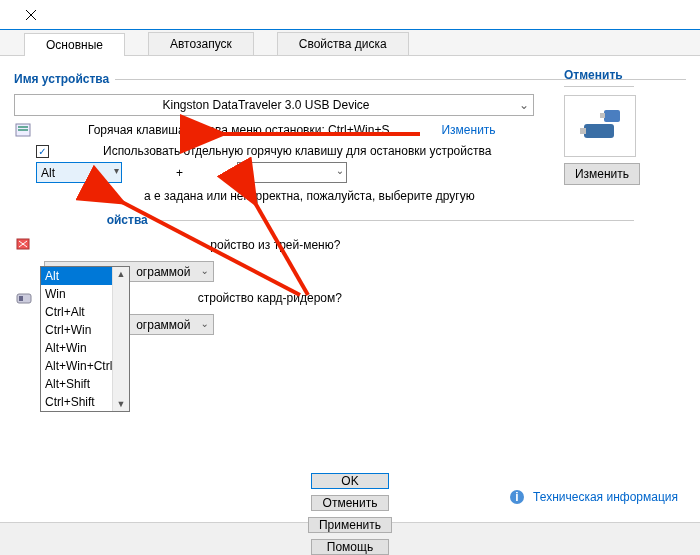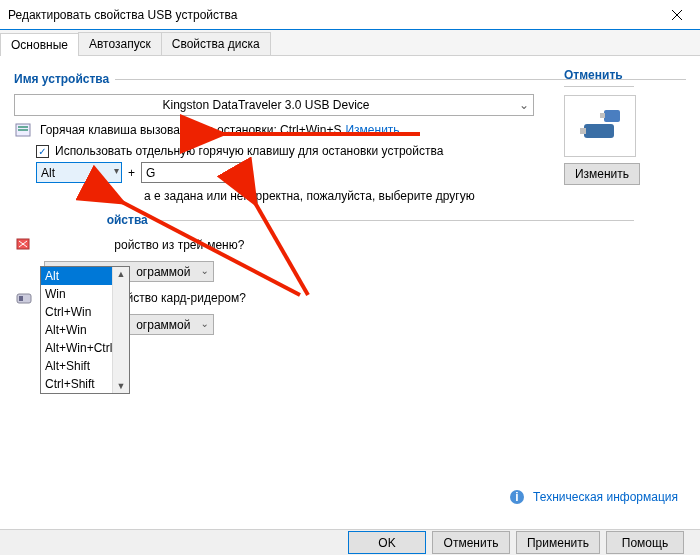--- a/index.html
+++ b/index.html
@@ -1,29 +1,29 @@
 <!DOCTYPE html>
 <html><head>
 <meta charset="utf-8">
 <style>
 * { box-sizing: border-box; margin: 0; padding: 0; font-family: "Segoe UI", Tahoma, sans-serif; font-size: 12px; }
 body { background: #fff; width: 700px; height: 555px; overflow: hidden; position: relative; }
 .titlebar { height: 30px; background: #fff; border-bottom: 1px solid #0078d7; display: flex; align-items: center; padding-left: 8px; }
 .titlebar .title { flex: 1; color: #000; }
 .titlebar .close { width: 46px; height: 30px; display:flex; align-items:center; justify-content:center; }
 .tabs { display:flex; border-bottom:1px solid #d0d0d0; background:#f5f5f5; padding-top:2px; }
-.tab { padding:4px 10px; border:1px solid #d0d0d0; border-bottom:none; margin-right:-1px; background:#f0f0f0; cursor:default; }
+.tab { padding:4px 21px; border:1px solid #d0d0d0; border-bottom:none; margin-right:-1px; background:#f0f0f0; cursor:default;margin-left:24px; }
 .tab.active { background:#fff; position:relative; top:1px; }
 .content { padding: 10px 14px 0 14px; position: relative; height: calc(555px - 30px - 26px - 42px); }
 .section-header { display:flex; align-items:center; margin: 6px 0 8px 0; text-align: center; }
 .section-header .label { color:#0a58a6; font-weight:bold; padding-right:6px; white-space:nowrap; }
 .section-header .line { flex:1; height:1px; background:#c9c9c9; }
 .device-name-input { width: 600px; height:22px; border:1px solid #adadad; padding:0 20px 0 4px; display:flex; align-items:center; position:relative; }
 .device-name-input .chev { position:absolute; right:4px; top:3px; color:#666; }
-.row { display:flex; align-items:center; margin:4px 0; }
+.row { display:flex; align-items:center; margin:4px 0;gap:48px; }
 .icon-box { width:20px; height:20px; margin-right:6px; display:flex; align-items:center; justify-content:center; }
 .hotkey-text { color:#000; }
 .link { color:#0066cc; cursor:pointer; margin-left:4px; }
 .checkbox { width:13px; height:13px; border:1px solid #333; margin-right:6px; display:inline-flex; align-items:center; justify-content:center; font-size:10px; color:#0066cc; }
 .combo { height:21px; border:1px solid #7a7a7a; background:#fff; display:inline-flex; align-items:center; padding:0 16px 0 4px; position:relative; }
 .combo .chev { position:absolute; right:2px; top:2px; color:#555; font-size:10px; }
 .combo.selected { border-color:#0078d7; background:#e5f1fb; }
 .plus { margin: 0 6px; }
 .error-text { color:#b00020; margin:6px 0 6px 40px; }
 .dropdown-list { position:absolute; left:40px; top:210px; width:90px; background:#fff; border:1px solid #767676; z-index:50; }
@@ -32,34 +32,33 @@
 .dropdown-list .scroll { position:absolute; right:0; top:0; bottom:0; width:17px; background:#f0f0f0; border-left:1px solid #ddd; display:flex; flex-direction:column; justify-content:space-between; align-items:center; }
 .dropdown-list .scroll .ar { font-size:9px; color:#555; padding:2px 0; }
 .picture-box { position:absolute; right:16px; top:12px; width:120px; }
 .pic-label { color:#0a58a6; font-weight:bold; padding-bottom:4px; display:block; border-bottom:1px solid #c9c9c9; width:70px;}
 .pic-frame { width:72px; height:62px; border:1px solid #c9c9c9; margin:8px 0 6px 0; display:flex; align-items:center; justify-content:center; }
 .pic-btn { width:76px; height:22px; border:1px solid #adadad; background:#e1e1e1; }
 .question-combo { width:170px; height:21px; border:1px solid #adadad; background:#e8e8e8; display:inline-flex; align-items:center; padding:0 16px 0 4px; position:relative; margin-left:30px; margin-top:2px; }
 .question-combo .chev { position:absolute; right:4px; top:3px; color:#555; font-size:10px; }
 .footer-link { position:absolute; right:22px; bottom:50px; display:flex; align-items:center; }
 .footer-link .ico { width:16px; height:16px; margin-right:4px; }
-.buttons-bar { position:absolute; bottom:0; left:0; right:0; height:26px; border-top:1px solid #d0d0d0; background:#f0f0f0; display:flex; justify-content:flex-end; align-items:center; padding-right:16px; gap:6px; }
+.buttons-bar { position:absolute; bottom:0; left:0; right:0; height:33px; border-top:1px solid #d0d0d0; background:#f0f0f0; display:flex; justify-content:flex-end; align-items:center; padding-right:0; gap:6px;flex-direction:column; }
 .btn { min-width:78px; height:23px; border:1px solid #adadad; background:#e1e1e1; padding:0 10px; }
 .btn.default { border-color:#0078d7; }
 
 .arrow { position:absolute; z-index:40; }
 .arrow svg { overflow:visible; }
 .tail-text { color:#000; }
 .q-row { margin-top:6px; }
 </style>
 </head>
 <body>
 
 <div class="titlebar">
-  <span class="title">Редактировать свойства USB устройства</span>
   <div class="close">
     <svg width="10" height="10">
         <line x1="0" y1="0" x2="10" y2="10" stroke="#000"></line>
         <line x1="10" y1="0" x2="0" y2="10" stroke="#000"></line>
       </svg>
   </div>
 </div>
 
 <div class="tabs">
   <div class="tab active">Основные</div>
@@ -165,20 +164,21 @@
   <div class="question-combo">
     <span style="visibility:hidden;">Управляется пр</span>
       <span>ограммой</span>
     <span class="chev">⌄</span>
   </div>
 
   
   <div class="dropdown-list">
     <div class="item sel">Alt</div>
     <div class="item">Win</div>
+    <div class="item">Ctrl+Alt</div>
     <div class="item">Ctrl+Win</div>
     <div class="item">Alt+Win</div>
     <div class="item">Alt+Win+Ctrl</div>
     <div class="item">Alt+Shift</div>
     <div class="item">Ctrl+Shift</div>
     <div class="scroll">
       <span class="ar">▲</span>
       <span class="ar">▼</span>
     </div>
   </div>

